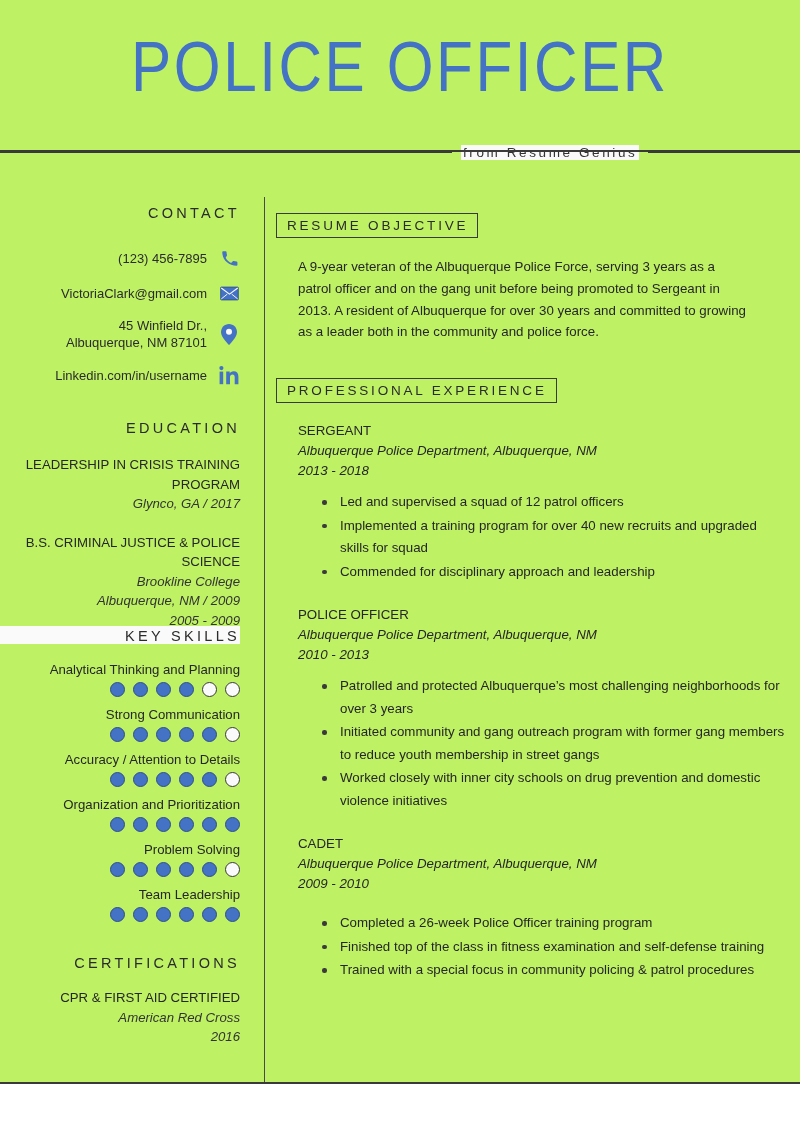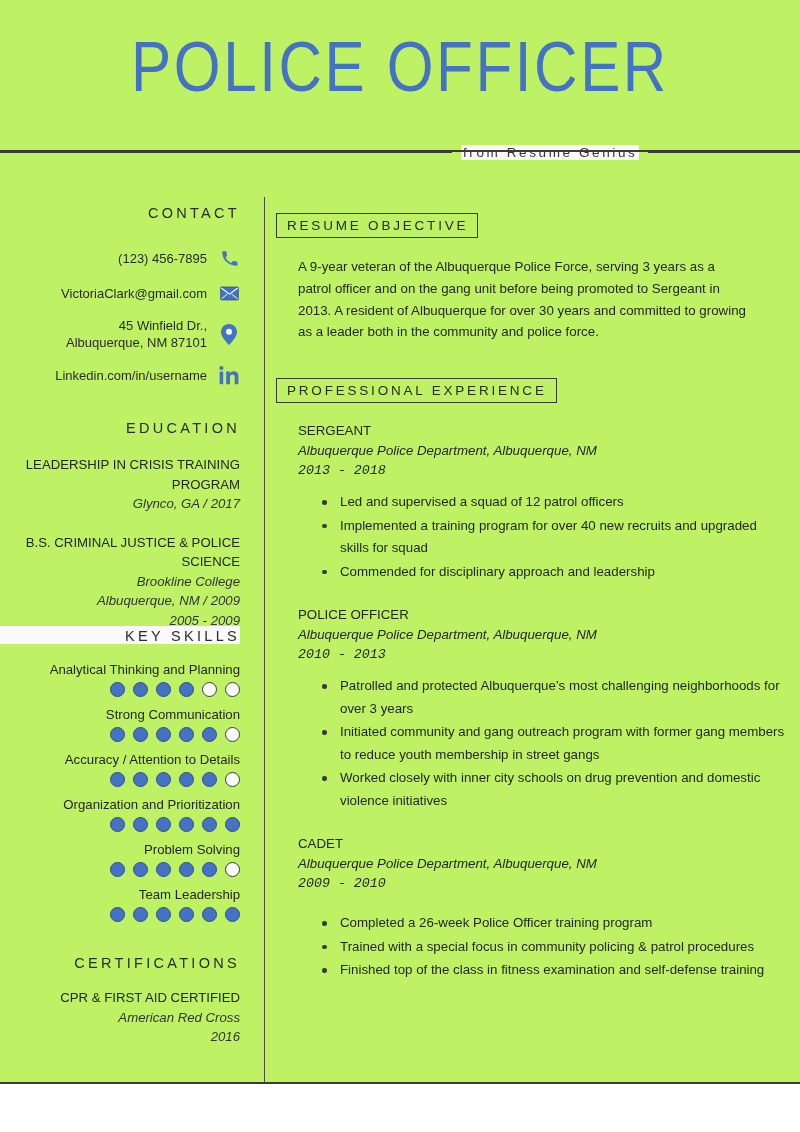--- a/index.html
+++ b/index.html
@@ -271,21 +271,20 @@
     font-size: 13.3px;
     font-style: italic;
     color: #262626;
     line-height: 20px;
   }
   .job-dates {
     font-size: 13.3px;
     font-style: italic;
     color: #262626;
     line-height: 20px;
-    font-family: Liberation Mono, monospace;
   }
   .bullets {
     margin: 10px 0 0 0;
     padding: 0;
     list-style: none;
   }
   .bullets li {
     position: relative;
     padding-left: 42px;
     font-size: 13.3px;
@@ -522,22 +521,22 @@
             <li>Worked closely with inner city schools on drug prevention and domestic violence initiatives</li>
           </ul>
         </div>
 
         <div class="job job-cadet">
           <div class="job-title">CADET</div>
           <div class="job-org">Albuquerque Police Department, Albuquerque, NM</div>
           <div class="job-dates">2009 - 2010</div>
           <ul class="bullets">
             <li>Completed a 26-week Police Officer training program</li>
+            <li>Finished top of the class in fitness examination and self-defense training</li>
             <li>Trained with a special focus in community policing &amp; patrol procedures</li>
-            <li>Finished top of the class in fitness examination and self-defense training</li>
           </ul>
         </div>
 
       </div>
     </div>
   </div>
 
   <div class="footer-space"></div>
   <div class="footer-rule"></div>
 </div>

